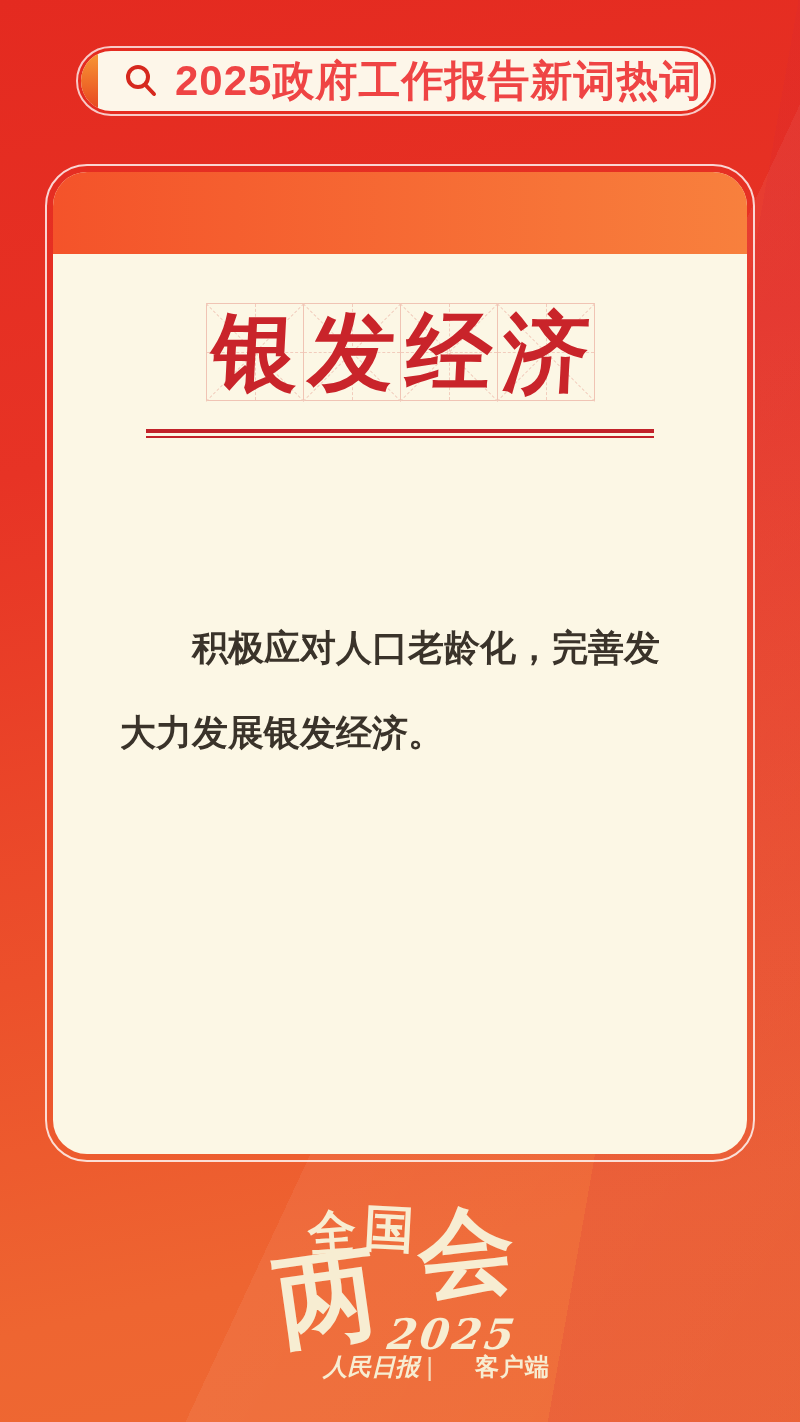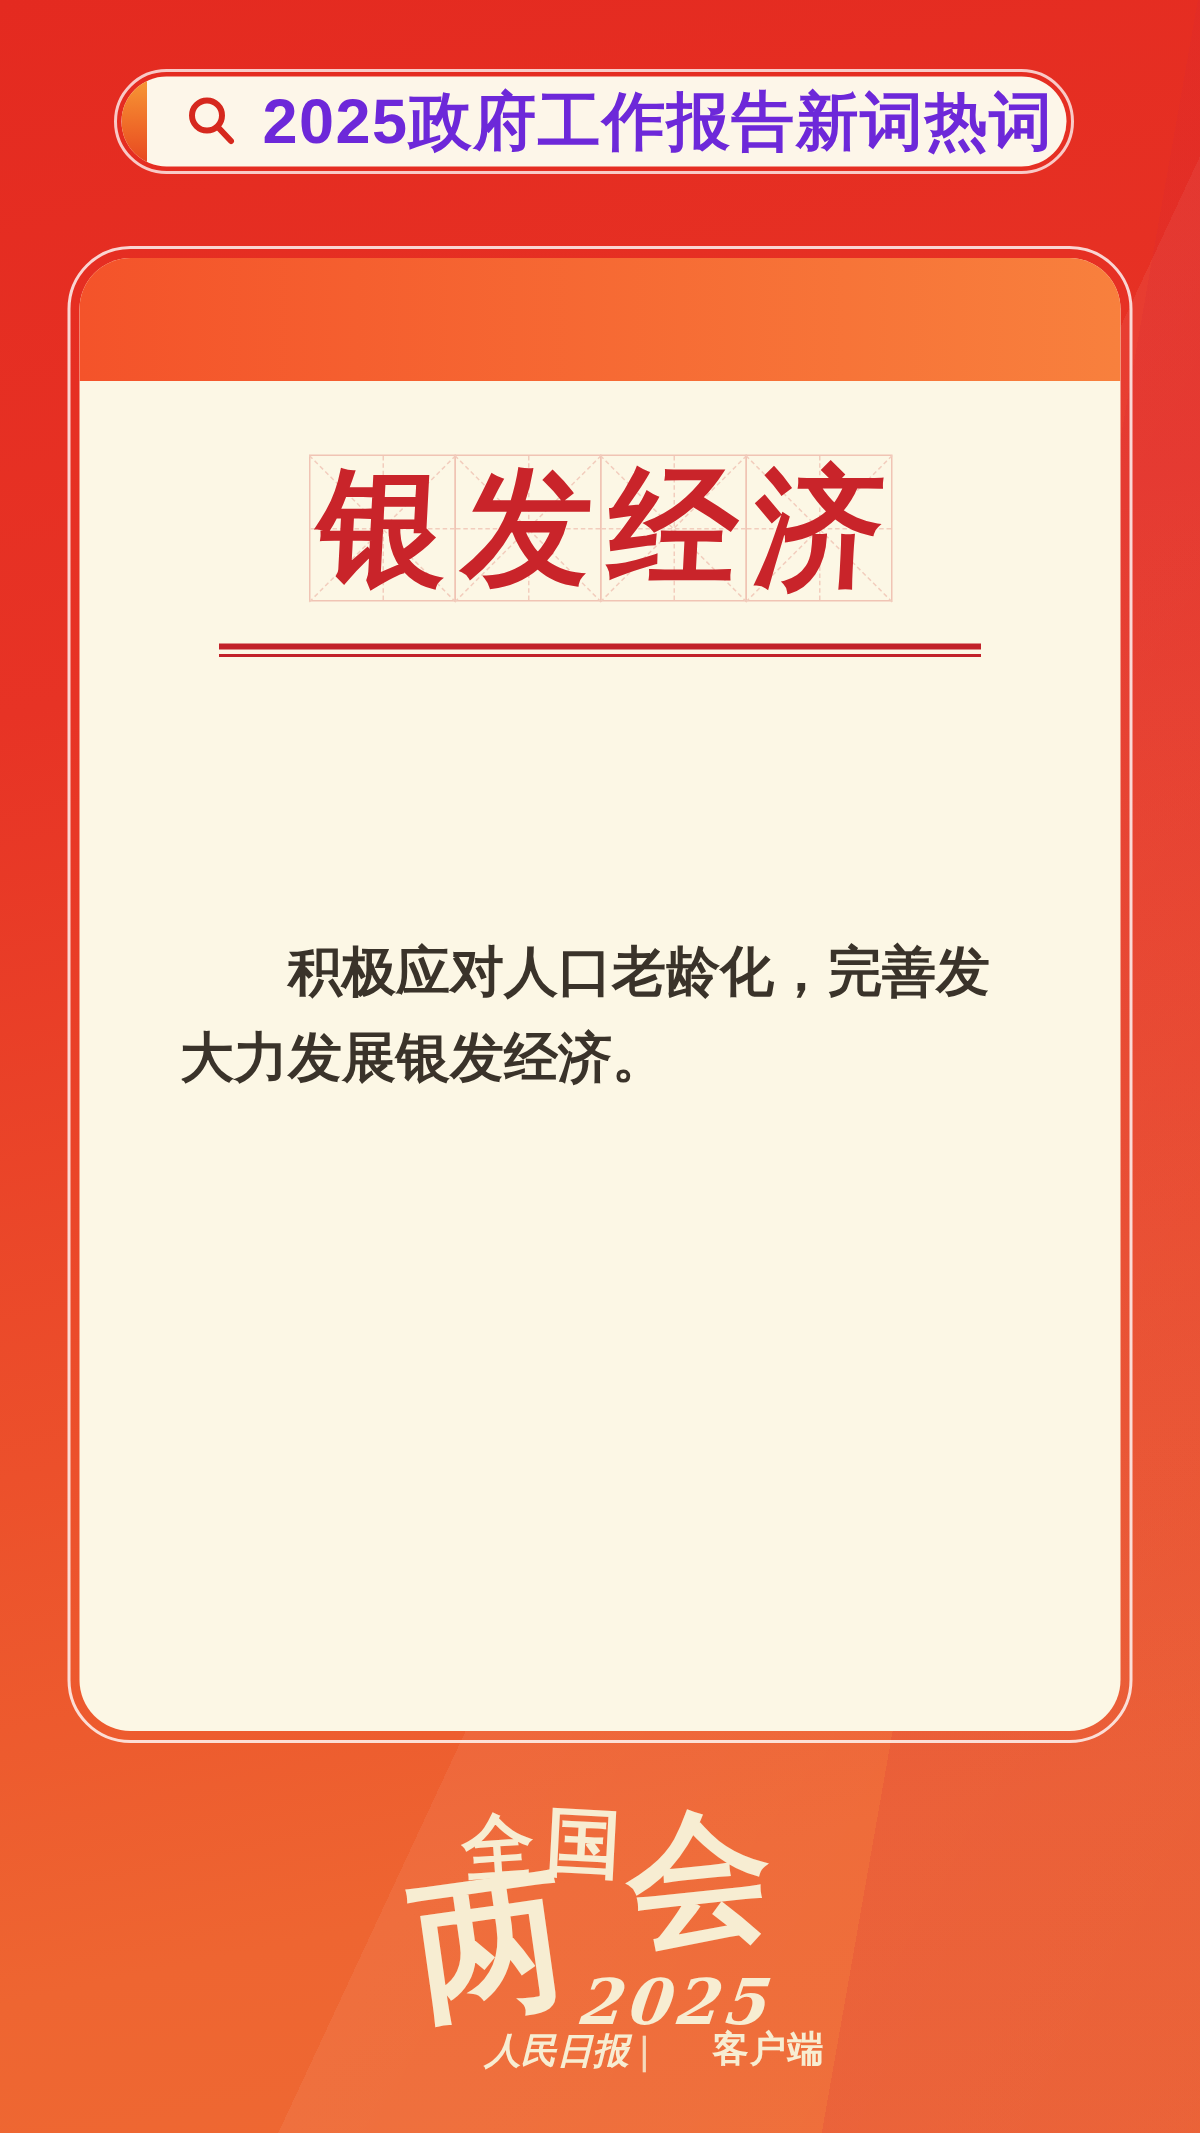--- a/index.html
+++ b/index.html
@@ -30,21 +30,21 @@
     background:#fdf6e9;border-radius:30px;overflow:hidden;
     display:flex;align-items:center;
   }
   .pill-strip{
     position:absolute;left:0;top:0;width:17px;height:100%;
     background:linear-gradient(180deg,#f79a36 0%,#ef6b28 55%,#e74420 100%);
   }
   .pill-search{margin-left:42px;flex:0 0 auto;display:flex;}
   .pill-title{
     margin-left:16px;
-    font-size:42px;font-weight:bold;color:#6d28d9;letter-spacing:1px;
+    font-size:42px;font-weight:bold;color:#ef4444;letter-spacing:1px;
     white-space:nowrap;
   }
 
   
   .card-frame{
     position:absolute;left:45px;top:164px;width:710px;height:998px;
     border:2px solid rgba(255,255,255,0.8);border-radius:42px;box-sizing:border-box;
   }
   .card{
     position:absolute;left:53px;top:172px;width:694px;height:982px;
@@ -85,21 +85,21 @@
   .rule-wrap{width:508px;margin:28px auto 0;}
   .rule-thick{height:4px;background:#c2222a;}
   .rule-thin{height:2px;background:#c2222a;margin-top:3px;}
 
   
   .body-text{
     margin-top:182px;padding-left:67px;width:580px;
     font-family:"Liberation Serif","DejaVu Serif",serif;font-weight:600;
     font-size:36px;line-height:57px;color:#3a332a;
   }
-  .body-line{white-space:nowrap;}
+  .body-line{white-space:nowrap;margin-top:28px;}
   .body-line.indent{text-indent:72px;}
 
   
   .footer-logo{
     position:absolute;left:250px;top:1196px;width:300px;height:200px;
     color:#f7edd2;
     font-family:"DejaVu Serif","Liberation Serif",serif;
   }
   .footer-logo .lg{position:absolute;font-weight:900;line-height:1;}
   .lg-quan{left:58px;top:12px;font-size:48px;transform:rotate(-4deg);}

